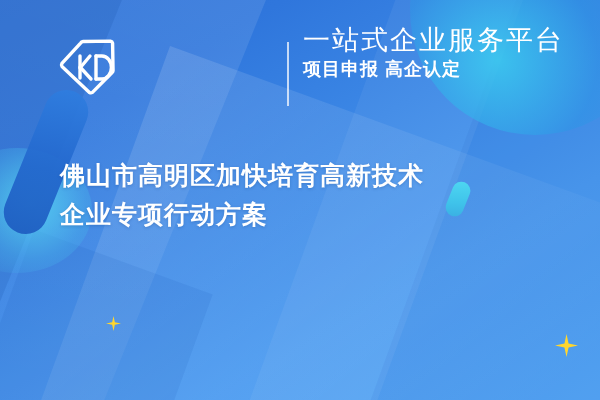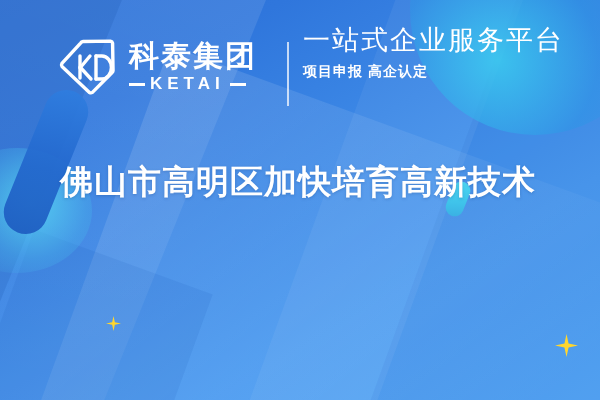--- a/index.html
+++ b/index.html
@@ -173,35 +173,34 @@
   }
   .slogan-main {
     color: #ffffff;
     font-size: 27px;
     letter-spacing: 2px;
     line-height: 1.22;
     white-space: nowrap;
   }
   .slogan-sub {
     color: #ffffff;
-    font-size: 14px;
+    font-size: 18px;
     font-weight: 700;
     letter-spacing: 1px;
-    margin-top: 6px;
     white-space: nowrap;
   }
 
   
   .title {
     position: absolute;
     left: 60px;
     top: 156px;
     width: 500px;
     color: #ffffff;
-    font-size: 33px;
+    font-size: 25px;
     font-weight: 700;
     line-height: 1.55;
     letter-spacing: 1px;
     text-shadow: 0 1px 3px rgba(10,50,120,0.25);
   }
 </style>
 </head>
 <body>
 
 <div id="banner">
@@ -232,34 +231,27 @@
                    A3 3 0 0 1 6 27 L25 7
                    A3 3 0 0 1 27.5 5.5 Z" transform="rotate(-1 31 31)"></path>
           <path d="M24 20 L24 42"></path>
           <path d="M24 32 L34 20"></path>
           <path d="M24 31 L35 43"></path>
           <path d="M40 20 L40 43"></path>
           <path d="M40 20 L46 20 A9 11 0 0 1 46 43 L40 43"></path>
         </g>
       </svg>
     </span>
-    <span class="logo-text">
-      <span class="logo-cn">科泰集团</span>
-      <span class="logo-en">
-        <span class="dash"></span>
-        <span class="word">KETAI</span>
-        <span class="dash"></span>
-      </span>
-    </span>
   </div>
 
   <div class="divider"></div>
 
   <div class="header-right">
     <div class="slogan-main">一站式企业服务平台</div>
     <div class="slogan-sub">项目申报 高企认定</div>
   </div>
 
   <div class="title">
     <div>佛山市高明区加快培育高新技术</div>
+    <div>企业专项行动方案</div>
   </div>
 
 </div>
 
 </body></html>

